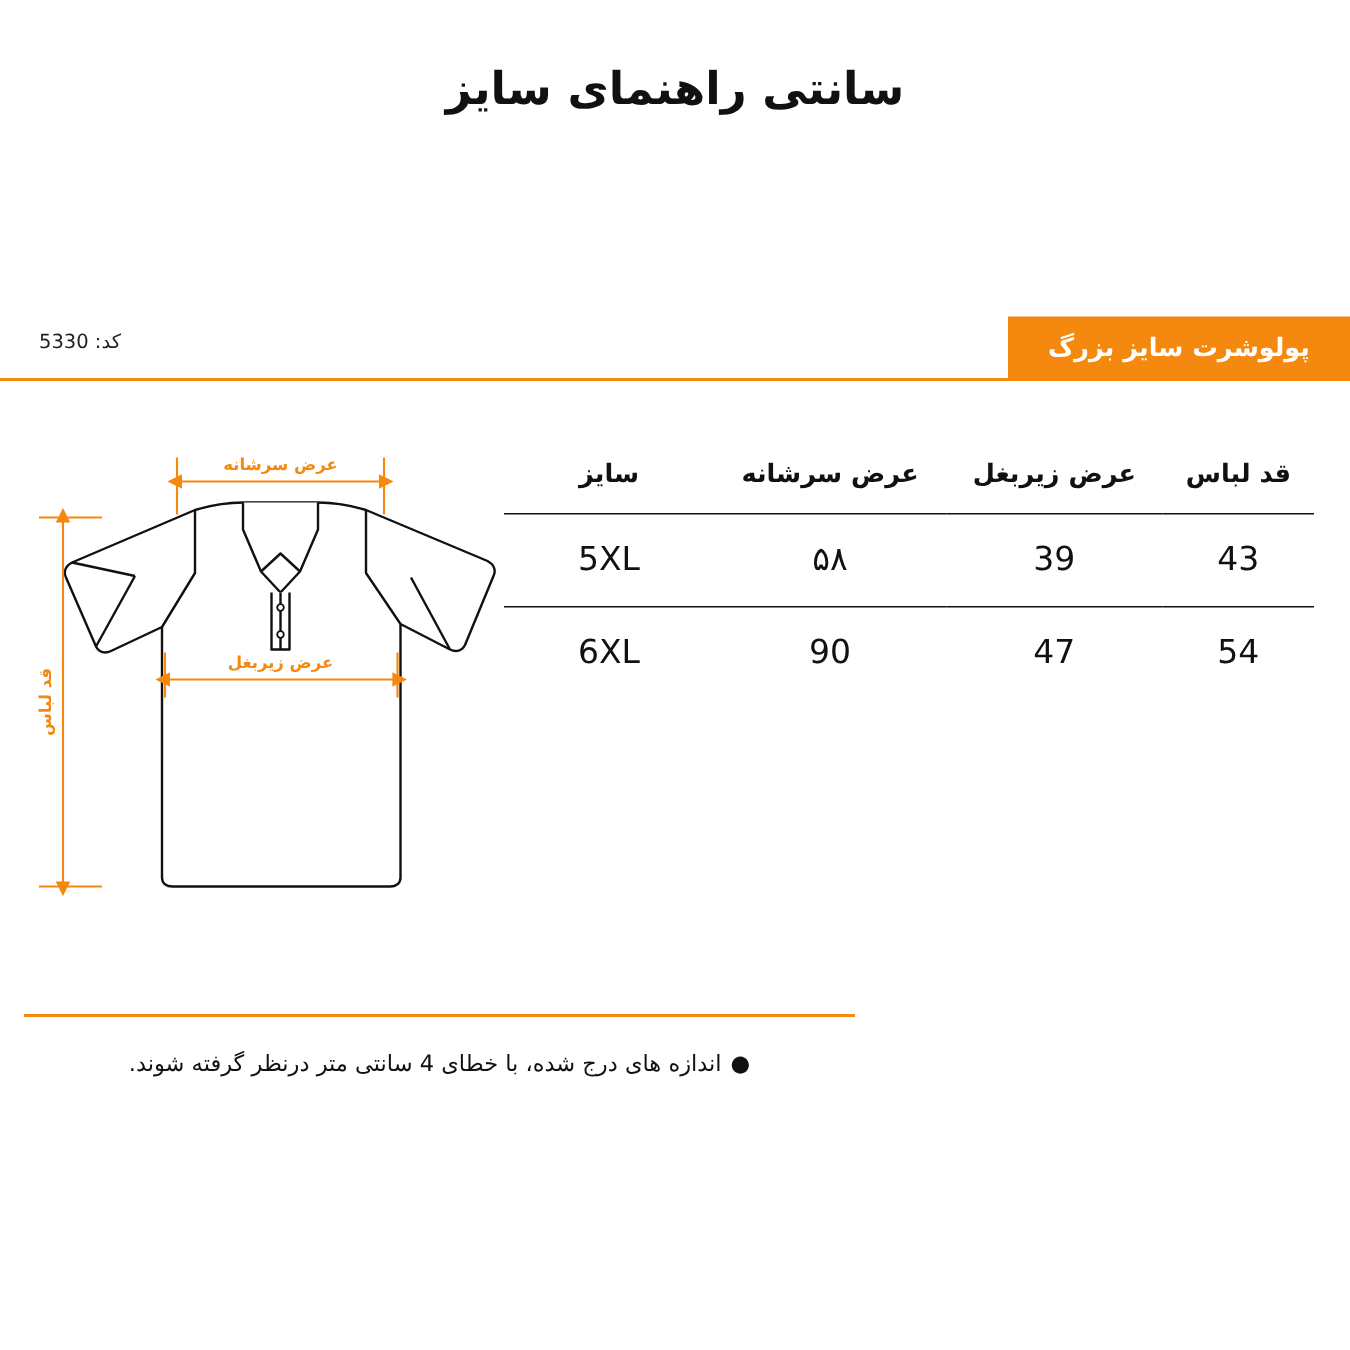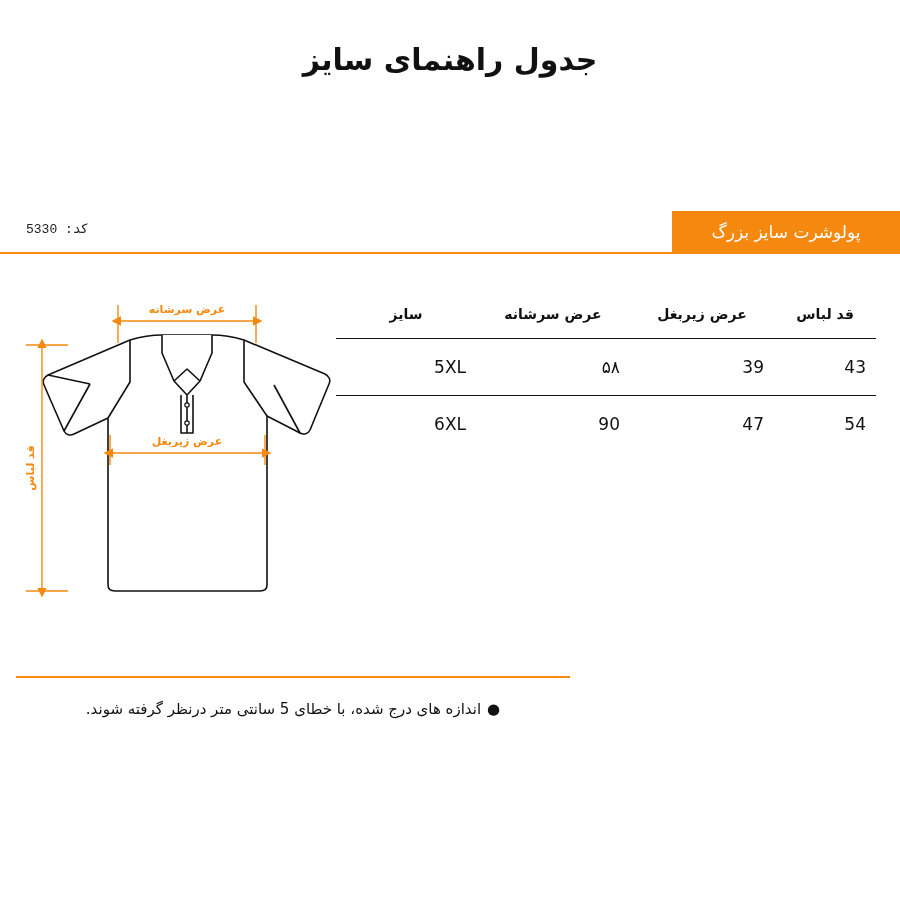--- a/index.html
+++ b/index.html
@@ -54,39 +54,38 @@
   .cat-bar-label {
     position: absolute;
     top: 0;
     right: 0;
     width: 228px;
     height: 42px;
     line-height: 42px;
     text-align: center;
     color: #ffffff;
     font-size: 17px;
-    font-weight: normal;
+    font-weight: bold;
     direction: rtl;
   }
   .cat-bar-rule {
     position: absolute;
     top: 41px;
     right: 0;
     width: 900px;
     height: 2px;
     background: #f5880e;
   }
   .cat-code {
     position: absolute;
     top: 10px;
     left: 26px;
     font-size: 13px;
     color: #222;
     direction: rtl;
-    font-family: Liberation Mono, monospace;
   }
 
   
   .illus {
     position: absolute;
     top: 283px;
     left: 12px;
     width: 330px;
     height: 340px;
   }
@@ -94,31 +93,31 @@
   
   .size-table {
     position: absolute;
     top: 300px;
     right: 24px;
     width: 540px;
     border-collapse: collapse;
     direction: rtl;
   }
   .size-table th {
-    font-size: 14px;
+    font-size: 17px;
     font-weight: bold;
     padding: 6px 10px 16px 10px;
     text-align: center;
     color: #111;
     white-space: nowrap;
   }
   .size-table td {
-    font-size: 17px;
+    font-size: 22px;
     padding: 18px 10px;
-    text-align: right;
+    text-align: center;
     color: #111;
     white-space: nowrap;
   }
   .size-table thead tr {
     border-bottom: 1.5px solid #111;
   }
   .size-table tbody tr {
     border-bottom: 1.5px solid #111;
   }
   .size-table tbody tr:last-child {
@@ -156,21 +155,21 @@
     font-size: 11px;
     font-weight: bold;
     fill: #f5880e;
   }
 </style>
 </head>
 <body>
 
 <div class="page">
 
-  <div class="title">جدول راهنمای سایز</div>
+  <div class="title">سانتی راهنمای سایز</div>
 
   <div class="cat-bar">
     <div class="cat-bar-bg"></div>
     <div class="cat-bar-label">پولوشرت سایز بزرگ</div>
     <div class="cat-bar-rule"></div>
     <div class="cat-code">کد: 5330</div>
   </div>
 
   <div class="illus">
     <svg width="330" height="340" viewBox="0 0 330 340" xmlns="http://www.w3.org/2000/svg">
@@ -266,16 +265,16 @@
         <td>54</td>
         <td>47</td>
         <td>90</td>
         <td class="col-size">6XL</td>
       </tr>
     </tbody>
   </table>
 
   <div class="note-rule"></div>
   <div class="note">
-    <span class="bullet">●</span><span>اندازه های درج شده، با خطای 5 سانتی متر درنظر گرفته شوند.</span>
+    <span class="bullet">●</span><span>اندازه های درج شده، با خطای 4 سانتی متر درنظر گرفته شوند.</span>
   </div>
 
 </div>
 
 </body></html>

